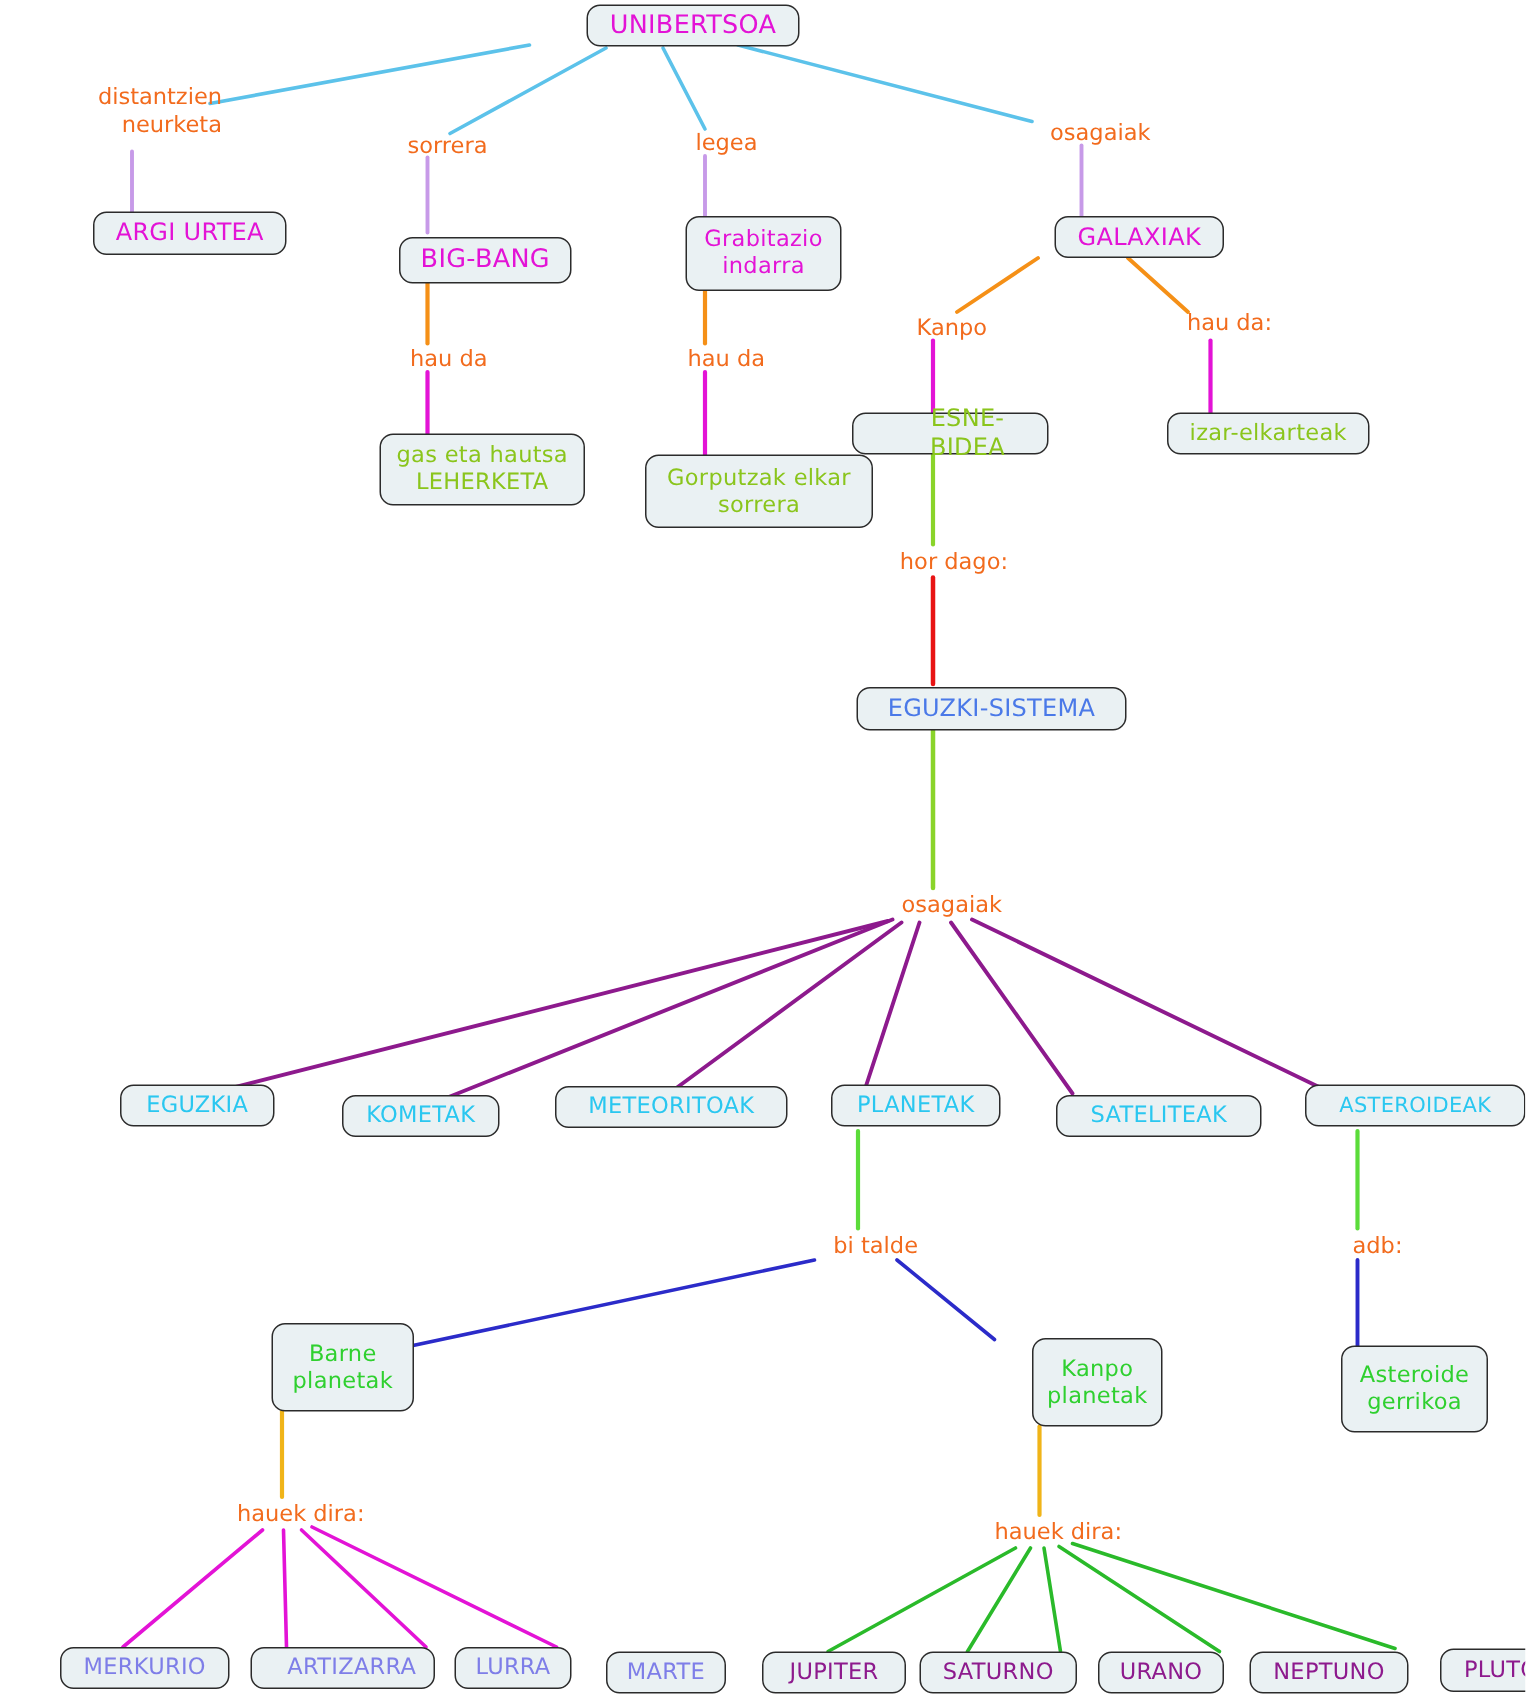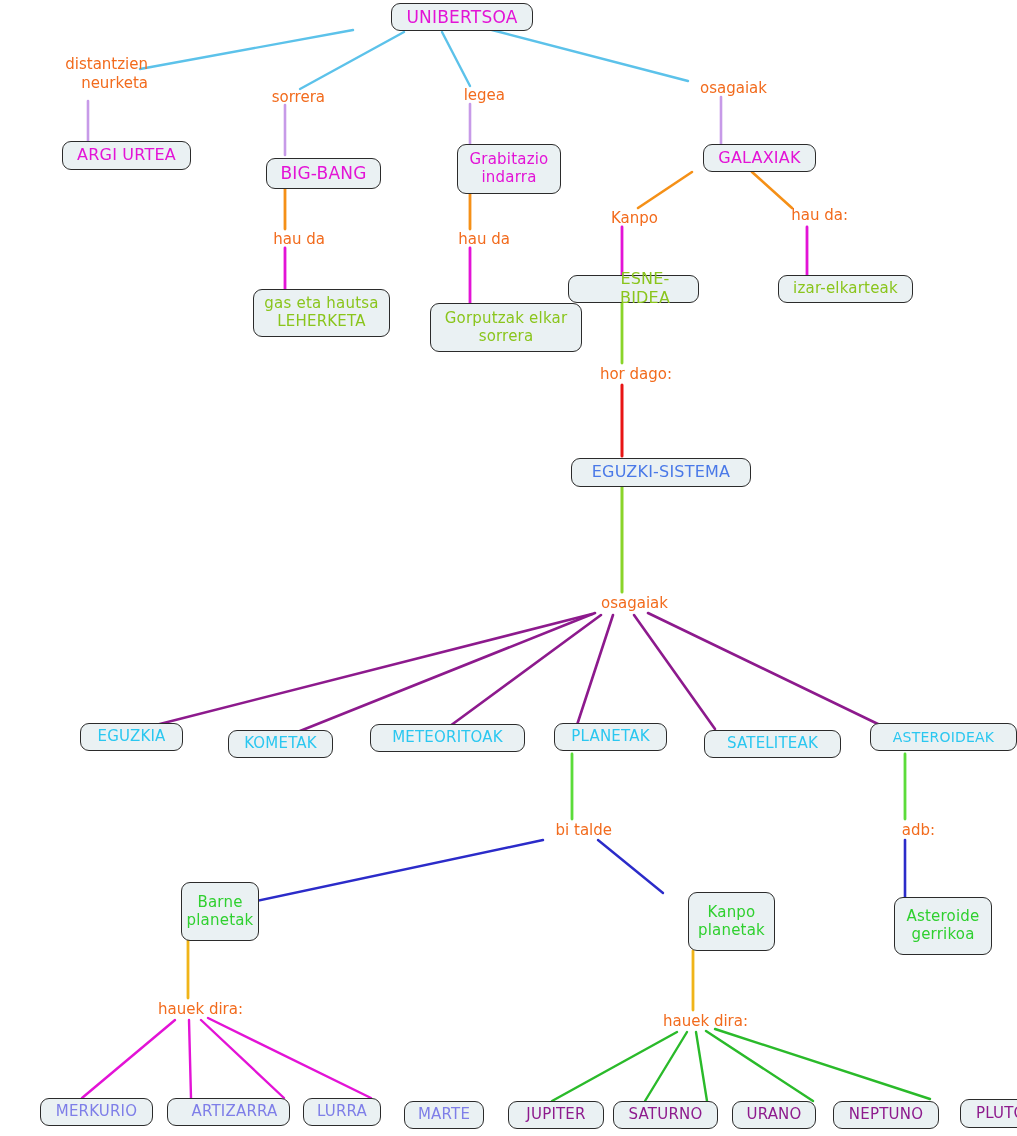--- a/index.html
+++ b/index.html
@@ -174,21 +174,21 @@
   <div class="node c-cyan" style="left:190px; top:730px; width:105px; height:28px; font-size:15px;">KOMETAK</div>
 
   <div class="node c-cyan" style="left:332px; top:724px; width:155px; height:28px; font-size:15px;">METEORITOAK</div>
 
   <div class="node c-cyan" style="left:516px; top:723px; width:113px; height:28px; font-size:15px;">PLANETAK</div>
 
   <div class="node c-cyan" style="left:666px; top:730px; width:137px; height:28px; font-size:15px;">SATELITEAK</div>
 
   <div class="node c-cyan" style="left:832px; top:723px; width:147px; height:28px; font-size:14px;">ASTEROIDEAK</div>
 
-  <div class="node c-green2" style="left:143px; top:882px; width:78px; height:59px; font-size:15px;">Barne
+  <div class="node c-green2" style="left:143px; top:882px; width:95px; height:59px; font-size:15px;">Barne
 planetak</div>
 
   <div class="node c-green2" style="left:650px; top:892px; width:87px; height:59px; font-size:15px;">Kanpo
 planetak</div>
 
   <div class="node c-green2" style="left:856px; top:897px; width:98px; height:58px; font-size:15px;">Asteroide
 gerrikoa</div>
 
   <div class="node c-violet" style="left:2px; top:1098px; width:113px; height:28px; font-size:15px;">MERKURIO</div>
 

